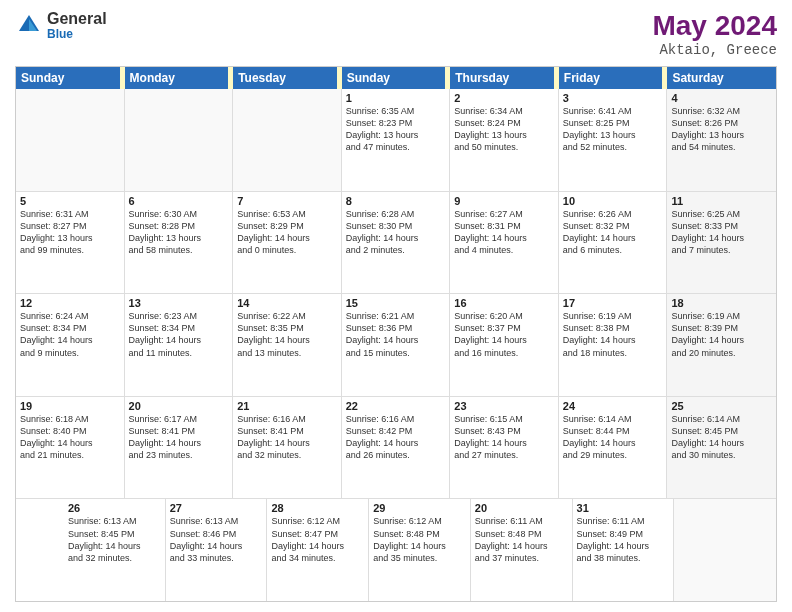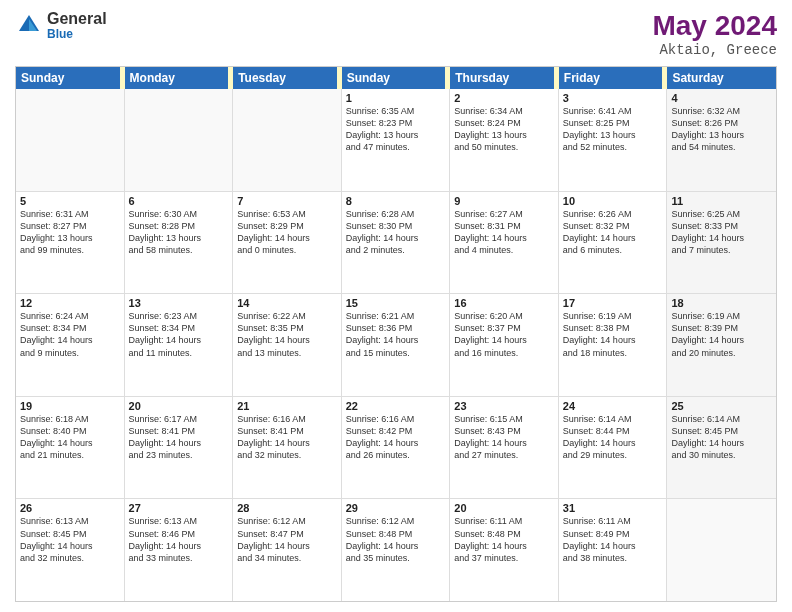--- a/index.html
+++ b/index.html
@@ -84,21 +84,21 @@
       flex: 1;
       display: flex;
       flex-direction: column;
     }
     .cal-row {
       display: grid;
       grid-template-columns: repeat(7, 1fr);
       flex: 1;
       border-bottom: 1px solid #ddd;
     }
-    .cal-row:last-child { border-bottom: none; }
+    .cal-row:last-child { border-bottom: none; margin-left: 48px; }
     .cal-cell {
       border-right: 1px solid #ddd;
       padding: 3px 4px;
       font-size: 9.5px;
       color: #333;
       vertical-align: top;
       background: #fff;
       min-height: 0;
     }
     .cal-cell:last-child { border-right: none; }

